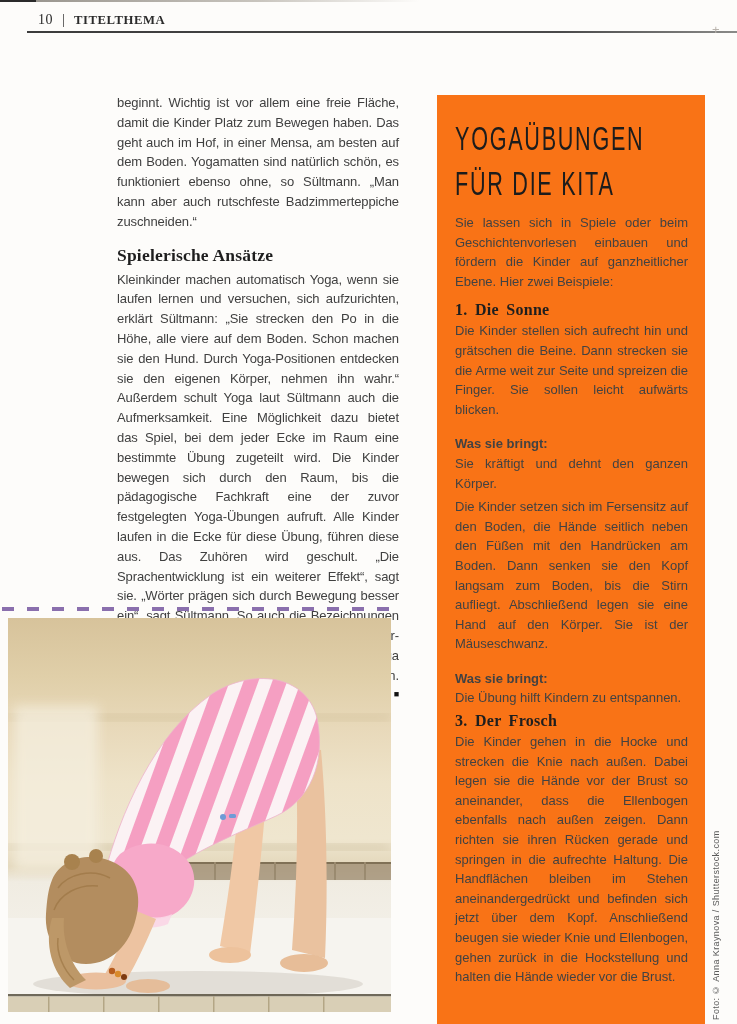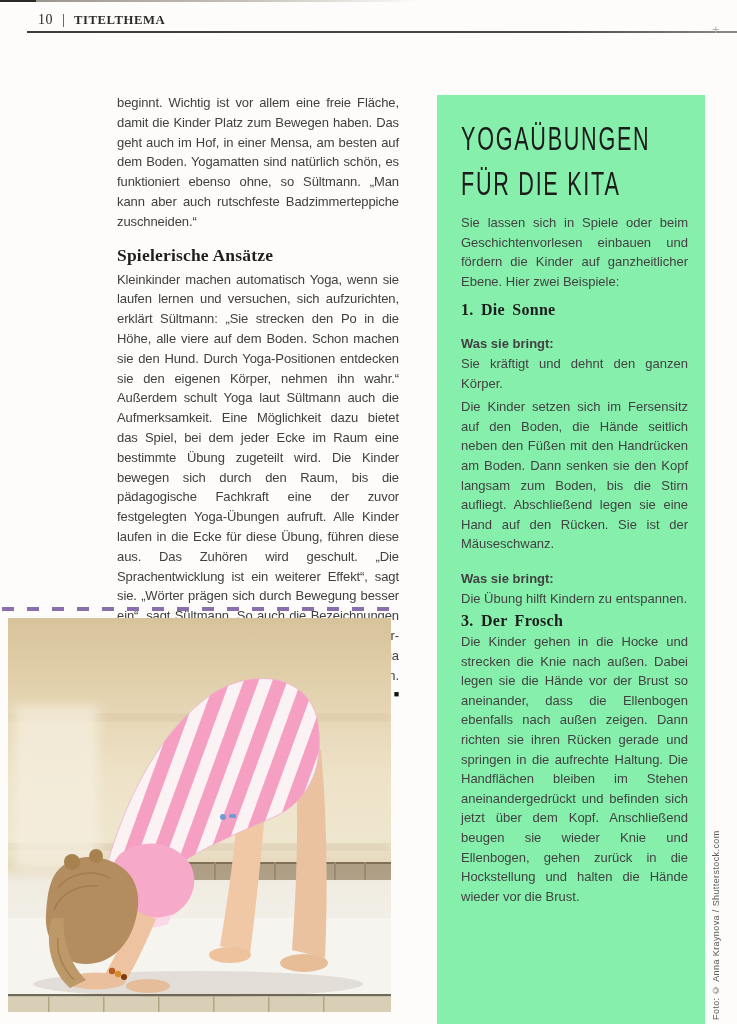--- a/index.html
+++ b/index.html
@@ -30,21 +30,21 @@
     font-size:17.5px;color:#1e1e1e;letter-spacing:.2px;}
   .endmark{float:right;font-size:9px;line-height:19.8px;color:#111;}
   .footnote{margin:8px 0 0 0;font-size:11.3px;color:#4a4a4a;letter-spacing:0;}
   
   .dash-line{position:absolute;left:2px;top:607px;width:396px;height:4px;
     background:repeating-linear-gradient(to right,#8a6fad 0,#8a6fad 12px,rgba(0,0,0,0) 12px,rgba(0,0,0,0) 25px);}
   
   .photo{position:absolute;left:8px;top:618px;width:383px;height:394px;}
   
   .infobox{position:absolute;left:437px;top:95px;width:268px;height:929px;
-    background:#86efac;box-sizing:border-box;padding:22px 17px 18px 24px;}
+    background:#f97316;box-sizing:border-box;padding:22px 17px 18px 18px;}
   .ib-title{transform:scaleY(1.5);transform-origin:left top;margin:0 0 36px 0;color:#1c1c1c;}
   .ib-title .line{display:block;font-size:22.5px;line-height:30px;letter-spacing:1.8px;font-weight:400;transform:scaleX(.96);transform-origin:left;}
   .infobox p{margin:0;font-size:13px;line-height:19.6px;text-align:justify;color:#424242;}
   .ib-intro{margin-bottom:10px !important;}
   .ex h3{margin:4px 0 2px 0;font-family:"Liberation Serif",serif;font-weight:bold;
     font-size:16px;color:#1e1e1e;word-spacing:3px;letter-spacing:.3px;}
   .benefit-label{margin-top:15px !important;font-weight:bold;color:#2f2f2f;text-align:left !important;}
   .ex{margin-bottom:4px;}
   
   .credit{position:absolute;left:711px;top:842px;height:178px;
@@ -155,26 +155,27 @@
 
   <div class="infobox">
     <div class="ib-title">
       <span class="line">YOGAÜBUNGEN</span>
       <span class="line">FÜR DIE KITA</span>
     </div>
     <p class="ib-intro">Sie lassen sich in Spiele oder beim Geschichtenvorlesen einbauen und fördern die Kinder auf ganzheitlicher Ebene. Hier zwei Beispiele:</p>
 
     <div class="ex">
       <h3>1. Die Sonne</h3>
+      <p>Die Kinder stellen sich aufrecht hin und grätschen die Beine. Dann strecken sie die Arme weit zur Seite und spreizen die Finger. Sie sollen leicht aufwärts blicken.</p>
       <p class="benefit-label">Was sie bringt:</p>
       <p>Sie kräftigt und dehnt den ganzen Körper.</p>
     </div>
 
     <div class="ex">
-      <p>Die Kinder setzen sich im Fersensitz auf den Boden, die Hände seitlich neben den Füßen mit den Handrücken am Boden. Dann senken sie den Kopf langsam zum Boden, bis die Stirn aufliegt. Abschließend legen sie eine Hand auf den Rücken. Sie ist der Mäuseschwanz.</p>
+      <p>Die Kinder setzen sich im Fersensitz auf den Boden, die Hände seitlich neben den Füßen mit den Handrücken am Boden. Dann senken sie den Kopf langsam zum Boden, bis die Stirn aufliegt. Abschließend legen sie eine Hand auf den Körper. Sie ist der Mäuseschwanz.</p>
       <p class="benefit-label">Was sie bringt:</p>
       <p>Die Übung hilft Kindern zu entspannen.</p>
     </div>
 
     <div class="ex">
       <h3>3. Der Frosch</h3>
       <p>Die Kinder gehen in die Hocke und strecken die Knie nach außen. Dabei legen sie die Hände vor der Brust so aneinander, dass die Ellenbogen ebenfalls nach außen zeigen. Dann richten sie ihren Rücken gerade und springen in die aufrechte Haltung. Die Handflächen bleiben im Stehen aneinandergedrückt und befinden sich jetzt über dem Kopf. Anschließend beugen sie wieder Knie und Ellenbogen, gehen zurück in die Hockstellung und halten die Hände wieder vor die Brust.</p>
 
     </div>
   </div>

